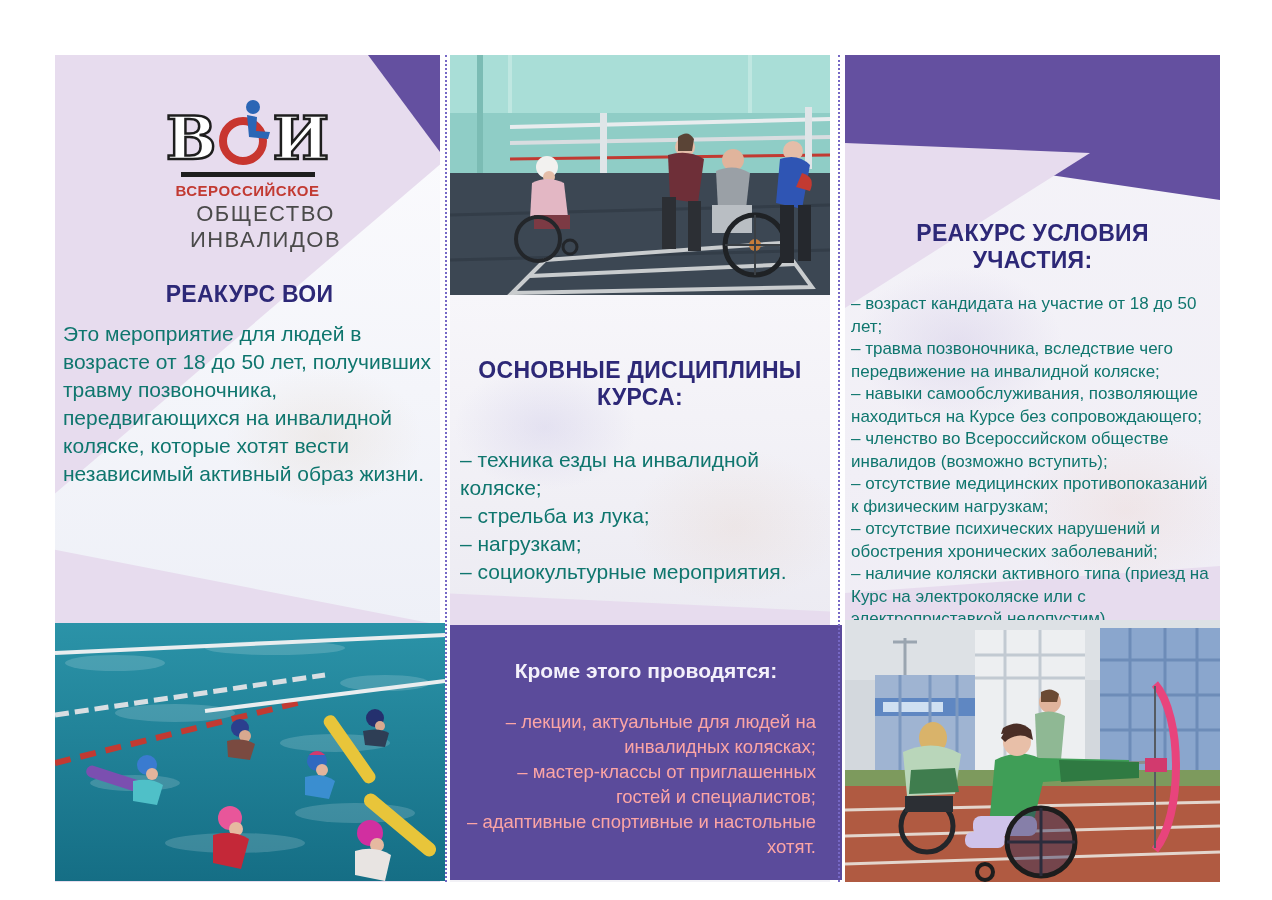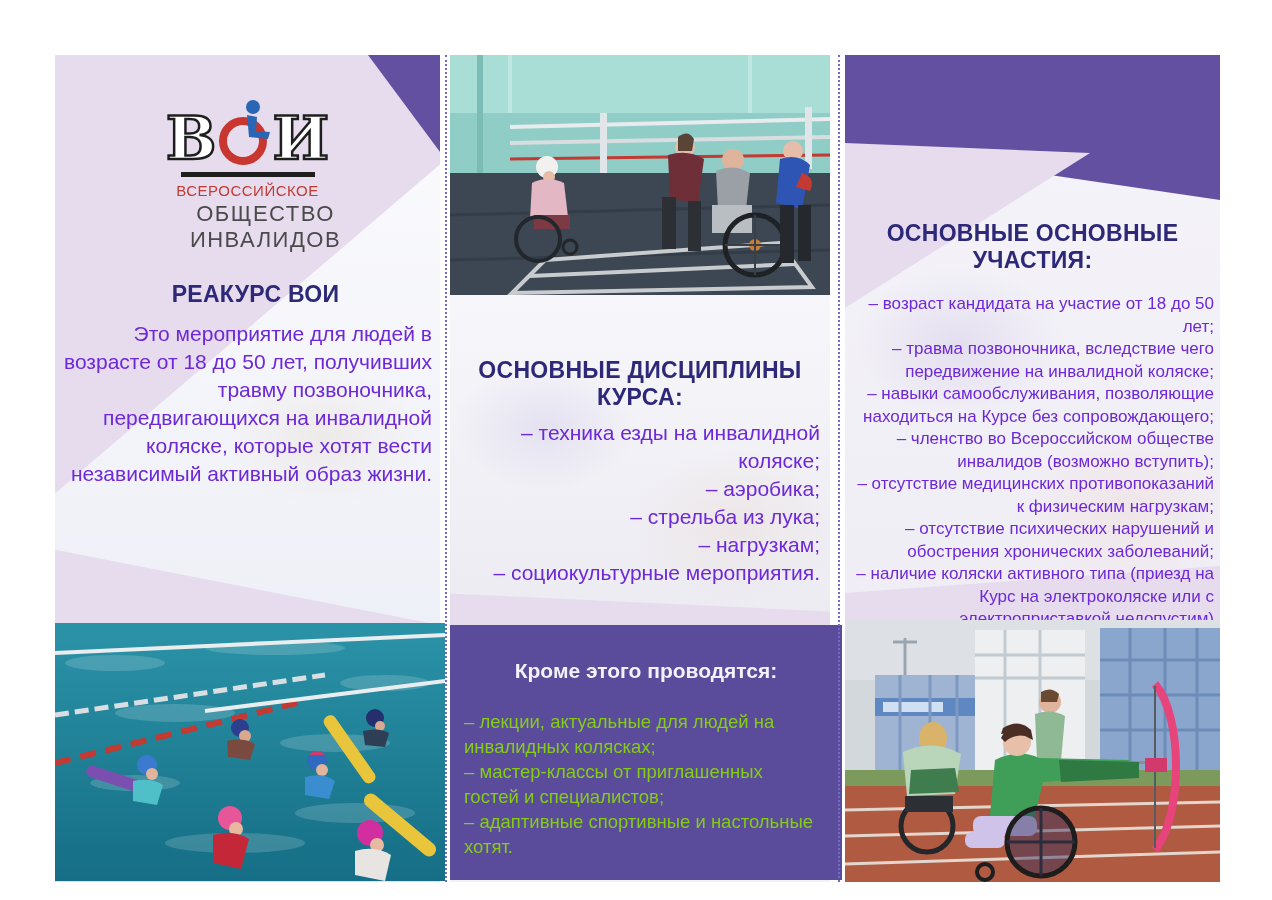--- a/index.html
+++ b/index.html
@@ -41,37 +41,37 @@
       linear-gradient(180deg,#f7f6fa 0%,#ecebf2 100%);}
   .mp-lav-bottom{position:absolute;left:0;top:525px;width:100%;height:45px;background:#e7dcee;
     clip-path:polygon(0 30%,100% 70%,100% 100%,0 100%);}
 
   
   .logo{position:absolute;left:0;top:50px;width:100%;text-align:center;}
   .logo-word{display:flex;justify-content:center;align-items:flex-end;gap:1px;height:64px;}
   .logo-letter{font-family:"DejaVu Serif", serif;font-weight:bold;font-size:60px;line-height:62px;
     color:#ffffff;-webkit-text-stroke:2.5px #1e1e1e;text-shadow:0 0 1px #1e1e1e;}
   .logo-bar{width:134px;height:5px;background:#1e1e1e;margin:3px auto 4px;}
-  .logo-org1{color:#c23a32;font-size:15px;font-weight:normal;letter-spacing:.5px;line-height:20px;}
+  .logo-org1{color:#c23a32;font-size:15px;font-weight:bold;letter-spacing:.5px;line-height:20px;}
   .logo-org2{color:#4a4a4a;font-size:22px;letter-spacing:1.5px;line-height:26px;padding-left:36px;}
 
-  .heading{position:absolute;left:8px;width:100%;text-align:center;font-weight:bold;
+  .heading{position:absolute;left:2px;width:100%;text-align:center;font-weight:bold;
     color:#2d2877;font-size:23px;line-height:27px;letter-spacing:.3px;}
-  .body-text{position:absolute;text-align:right;color:#6d28d9;}
+  .body-text{position:absolute;text-align:left;color:#0f766e;}
   #left-intro{left:8px;top:265px;width:369px;font-size:21px;line-height:28px;}
-  #mid-list{left:10px;top:364px;width:360px;font-size:21px;line-height:28px;}
+  #mid-list{left:10px;top:391px;width:360px;font-size:21px;line-height:28px;}
   #right-list{left:6px;top:238px;width:363px;font-size:17px;line-height:22.5px;}
   .bold{font-weight:normal;}
 
   
   #extras-box{position:absolute;left:450px;top:625px;width:380px;height:255px;background:#5b4b9b;padding-left:12px;}
   #extras-heading{position:absolute;left:0;top:34px;width:100%;text-align:center;
     color:#f4f1fb;font-weight:bold;font-size:21px;}
-  #extras-list{position:absolute;left:14px;top:84px;width:352px;text-align:left;
-    color:#84cc16;font-size:18.5px;line-height:25px;}
+  #extras-list{position:absolute;left:14px;top:84px;width:352px;text-align:right;
+    color:#fca5a5;font-size:18.5px;line-height:25px;}
 
   
   .photo{position:absolute;overflow:hidden;}
   #gym-photo{left:450px;top:55px;width:380px;height:240px;}
   #pool-photo{left:55px;top:623px;width:390px;height:258px;}
   #archery-photo{left:845px;top:620px;width:375px;height:262px;}
   .photo svg{display:block;}
 
   
   .fold-line{position:absolute;top:55px;height:827px;width:0;border-left:2px dotted #7668c5;}
@@ -109,34 +109,33 @@
 </div>
 
 <div id="mid-panel" class="panel">
   <div class="mp-wash"></div>
   <div class="mp-lav-bottom"></div>
 
   <div class="heading" style="top:302px;left:20px;width:340px;">ОСНОВНЫЕ ДИСЦИПЛИНЫ КУРСА:</div>
 
   <div id="mid-list" class="body-text">
     <div>– техника езды на инвалидной коляске;</div>
-    <div>– аэробика;</div>
     <div>– стрельба из лука;</div>
     <div>– нагрузкам;</div>
     <div>– социокультурные мероприятия.</div>
   </div>
 </div>
 
 <div id="right-panel" class="panel">
   <div class="rp-wash"></div>
   <div class="rp-wedge"></div>
   <div class="rp-lav"></div>
   <div class="rp-lav-bottom"></div>
 
-  <div class="heading" style="top:165px;left:30px;width:315px;">ОСНОВНЫЕ ОСНОВНЫЕ УЧАСТИЯ:</div>
+  <div class="heading" style="top:165px;left:30px;width:315px;">РЕАКУРС УСЛОВИЯ УЧАСТИЯ:</div>
 
   <div id="right-list" class="body-text">
     <div>– возраст кандидата на участие от 18 до 50 лет;</div>
     <div>– травма позвоночника, вследствие чего передвижение на инвалидной коляске;</div>
     <div>– навыки самообслуживания, позволяющие находиться на Курсе без сопровождающего;</div>
     <div>– членство во Всероссийском обществе инвалидов (возможно вступить);</div>
     <div>– отсутствие медицинских противопоказаний к физическим нагрузкам;</div>
     <div>– отсутствие психических нарушений и обострения хронических заболеваний;</div>
     <div>– наличие коляски активного типа (приезд на Курс на электроколяске или с электроприставкой недопустим)</div>
   </div>

